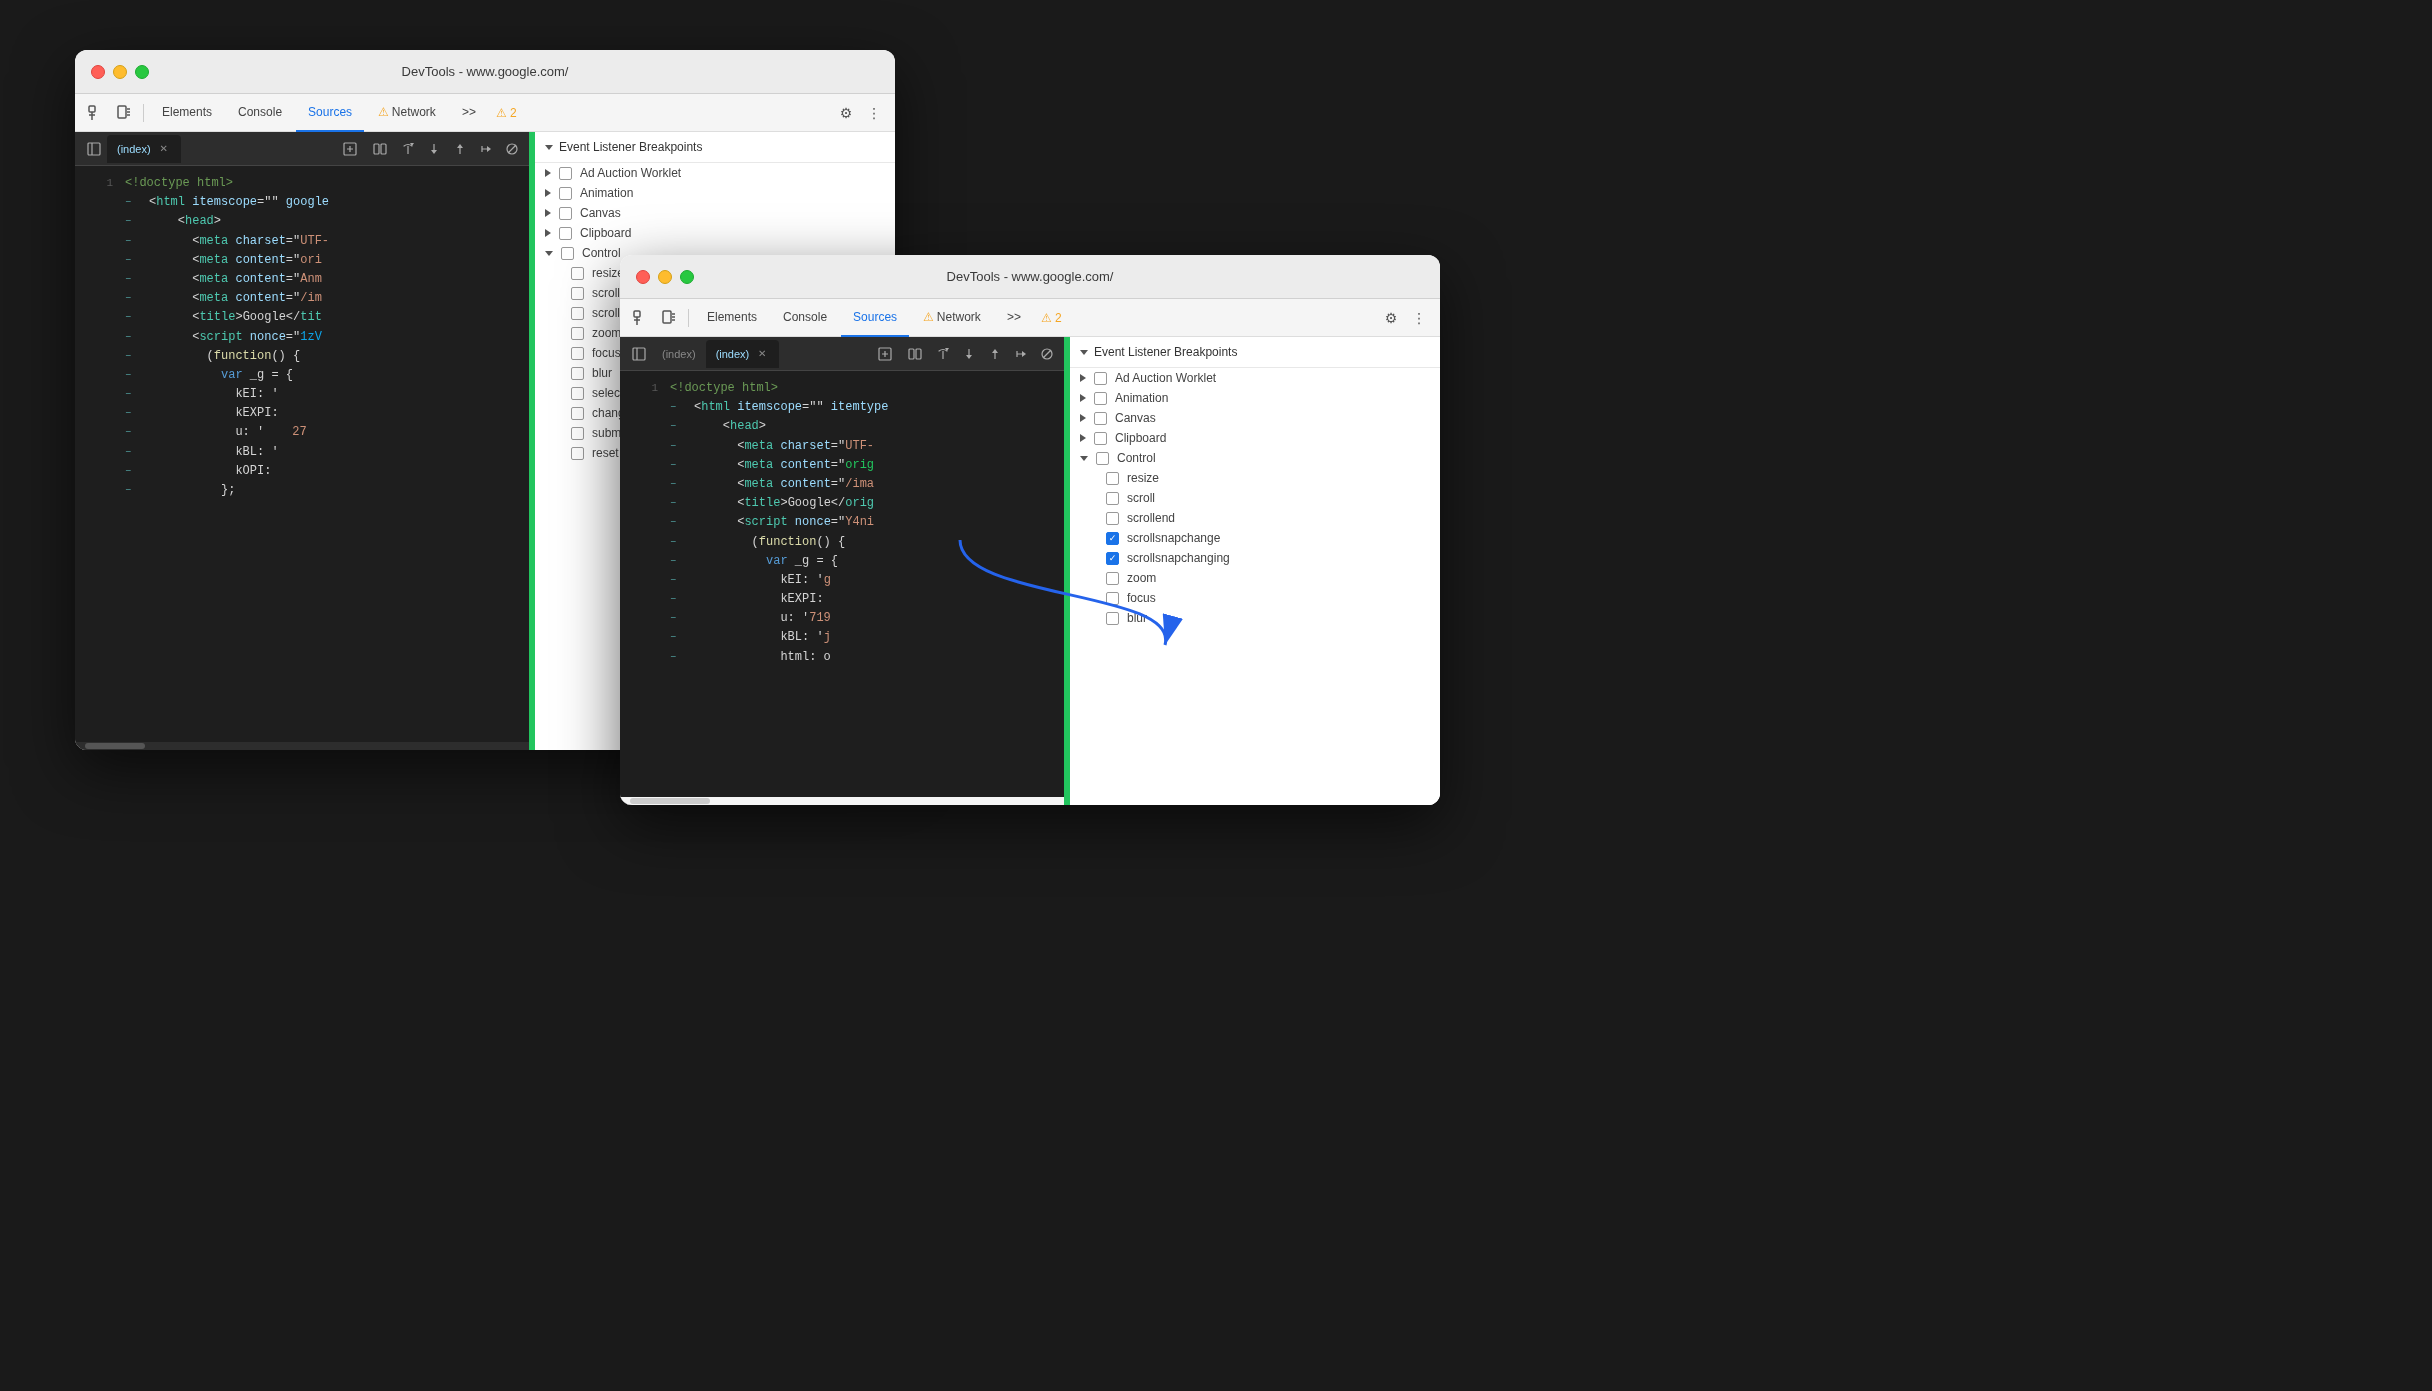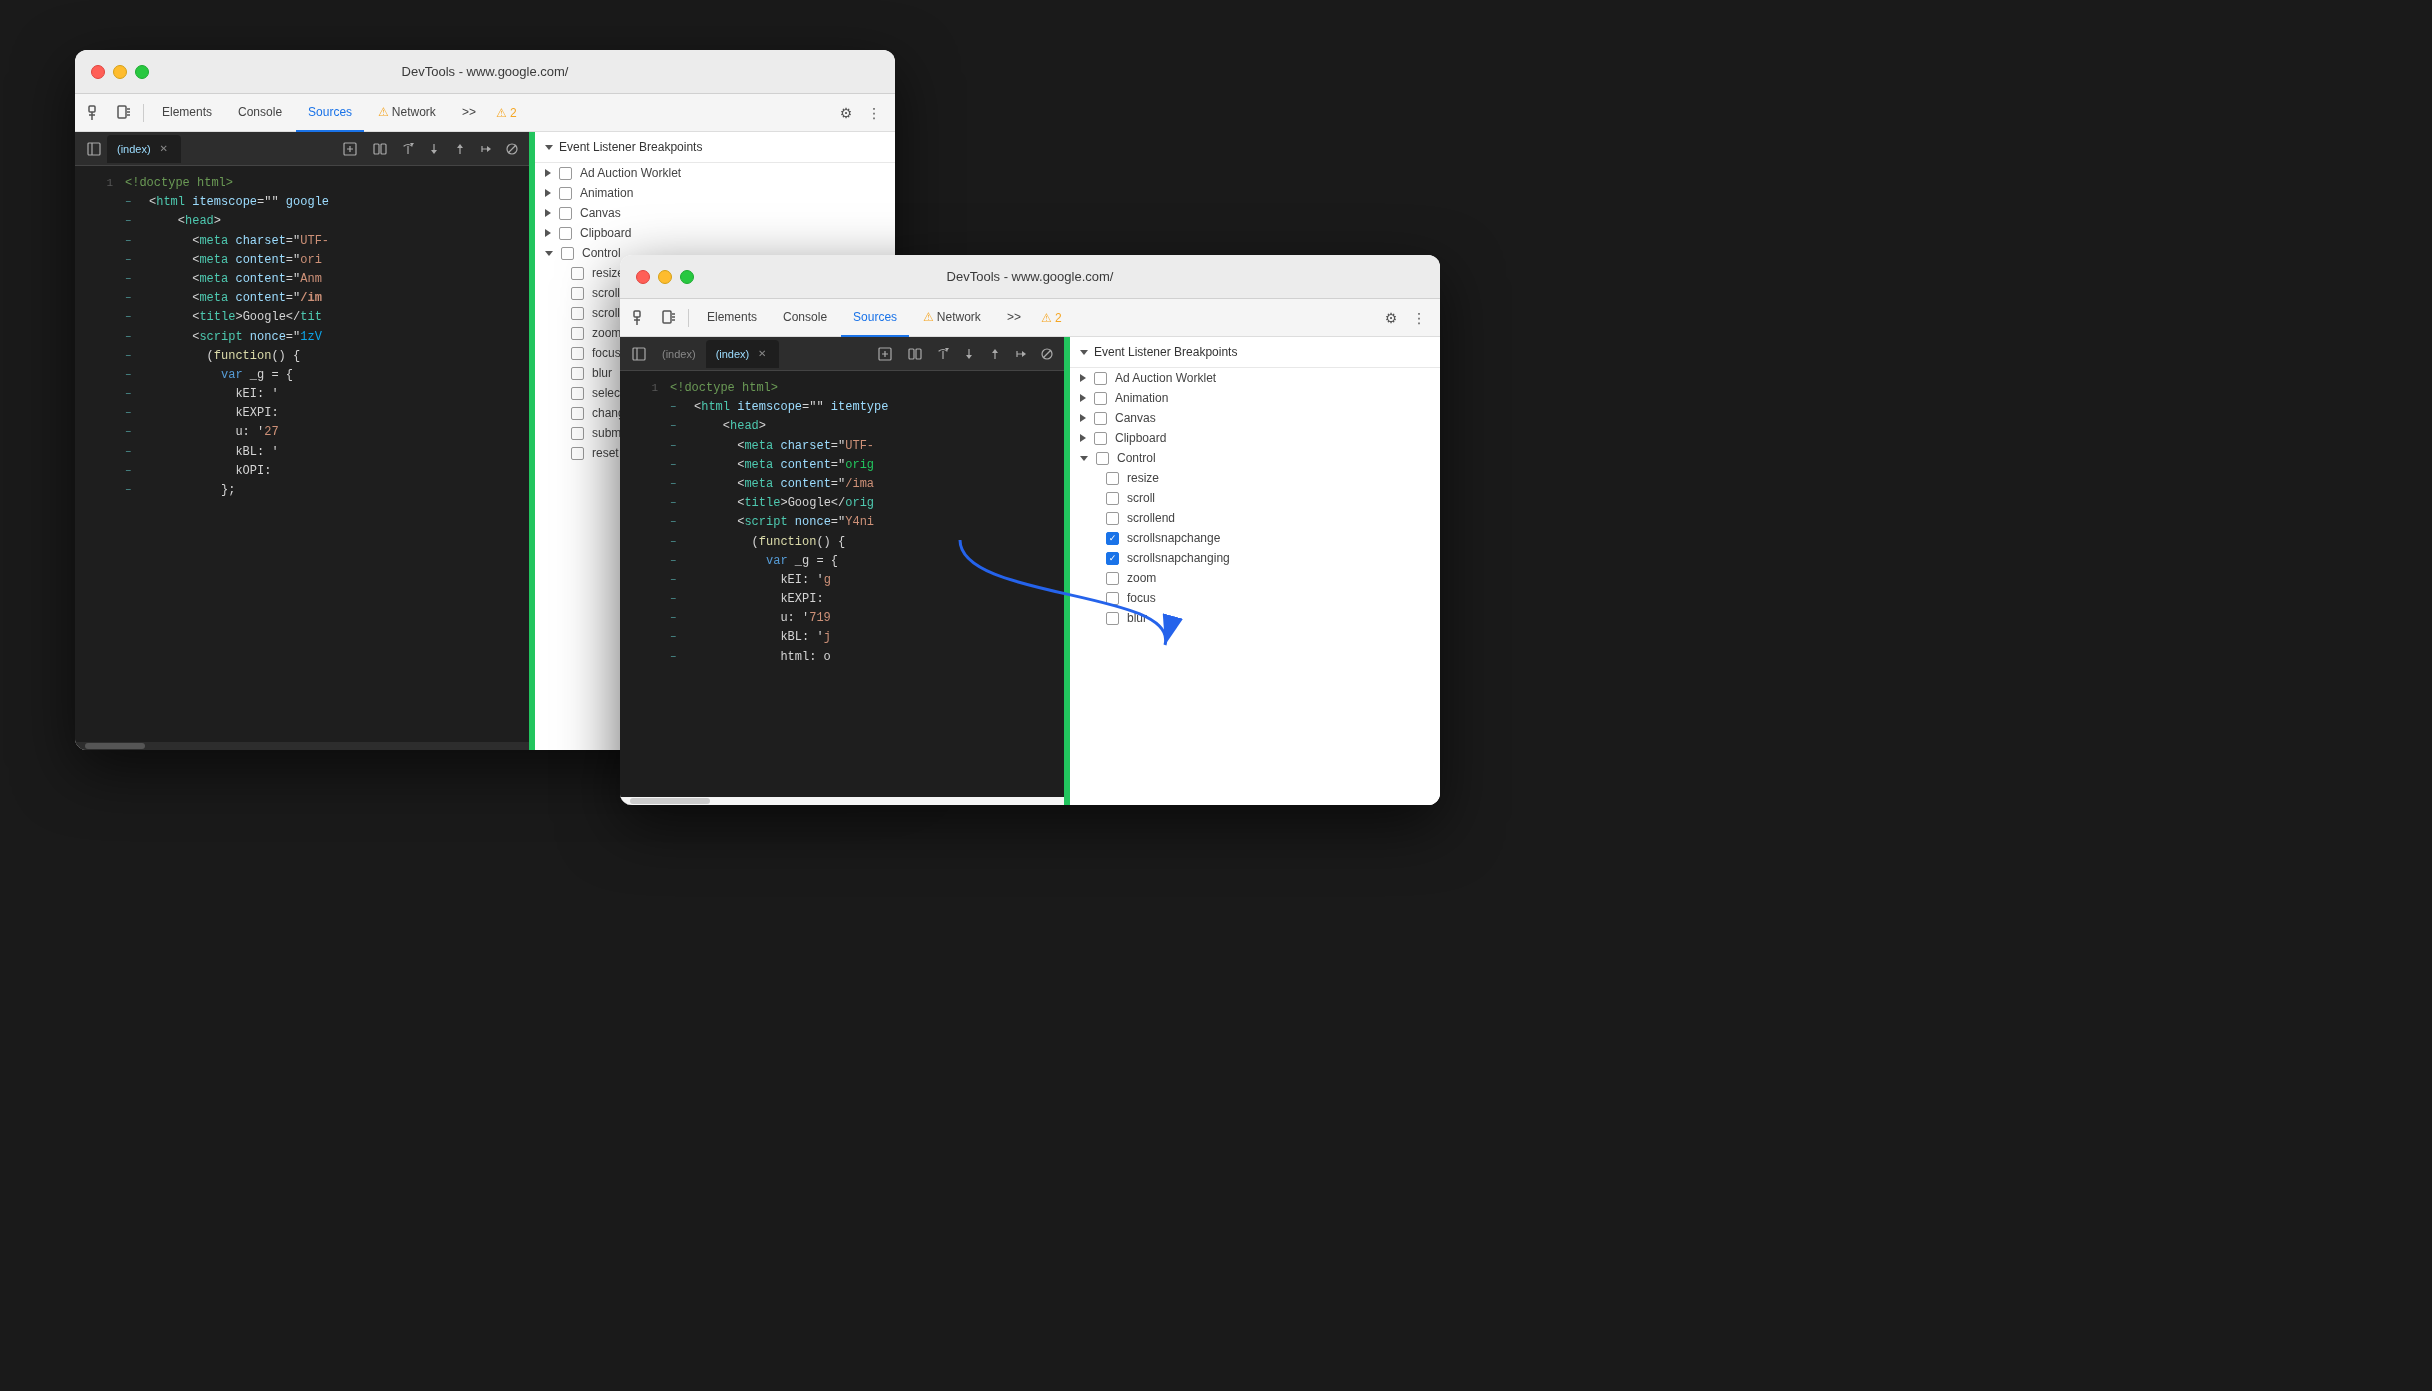--- a/index.html
+++ b/index.html
@@ -514,21 +514,21 @@
           <span class="code-content">      &lt;<span style="color:#4ec9b0;">meta</span> <span style="color:#9cdcfe;">content</span>="<span style="color:#ce9178;">ori</span></span>
         </div>
         <div class="code-line">
           <span class="line-num"></span>
           <span class="line-dash">–</span>
           <span class="code-content">      &lt;<span style="color:#4ec9b0;">meta</span> <span style="color:#9cdcfe;">content</span>="<span style="color:#ce9178;">Anm</span></span>
         </div>
         <div class="code-line">
           <span class="line-num"></span>
           <span class="line-dash">–</span>
-          <span class="code-content">      &lt;<span style="color:#4ec9b0;">meta</span> <span style="color:#9cdcfe;">content</span>="<span style="color:#ce9178;font-weight:bold;">/im</span></span>
+          <span class="code-content">      &lt;<span style="color:#4ec9b0;">meta</span> <span style="color:#9cdcfe;">content</span>="<span style="color:#ce9178;">/im</span></span>
         </div>
         <div class="code-line">
           <span class="line-num"></span>
           <span class="line-dash">–</span>
           <span class="code-content">      &lt;<span style="color:#4ec9b0;">title</span>&gt;<span style="color:#d4d4d4;">Google</span>&lt;/<span style="color:#4ec9b0;">tit</span></span>
         </div>
         <div class="code-line">
           <span class="line-num"></span>
           <span class="line-dash">–</span>
           <span class="code-content">      &lt;<span style="color:#4ec9b0;">script</span> <span style="color:#9cdcfe;">nonce</span>="<span style="color:#0ea5e9;">1zV</span></span>
@@ -549,21 +549,21 @@
           <span class="code-content">            kEI: '<span style="color:#ce9178;"></span></span>
         </div>
         <div class="code-line">
           <span class="line-num"></span>
           <span class="line-dash">–</span>
           <span class="code-content">            kEXPI:</span>
         </div>
         <div class="code-line">
           <span class="line-num"></span>
           <span class="line-dash">–</span>
-          <span class="code-content">            u: '<span style="color:#ce9178;">27</span></span>
+          <span class="code-content">            u: '<span style="color:#ce9178;margin-left:28px;">27</span></span>
         </div>
         <div class="code-line">
           <span class="line-num"></span>
           <span class="line-dash">–</span>
           <span class="code-content">            kBL: '<span style="color:#ce9178;"></span></span>
         </div>
         <div class="code-line">
           <span class="line-num"></span>
           <span class="line-dash">–</span>
           <span class="code-content">            kOPI:</span>

